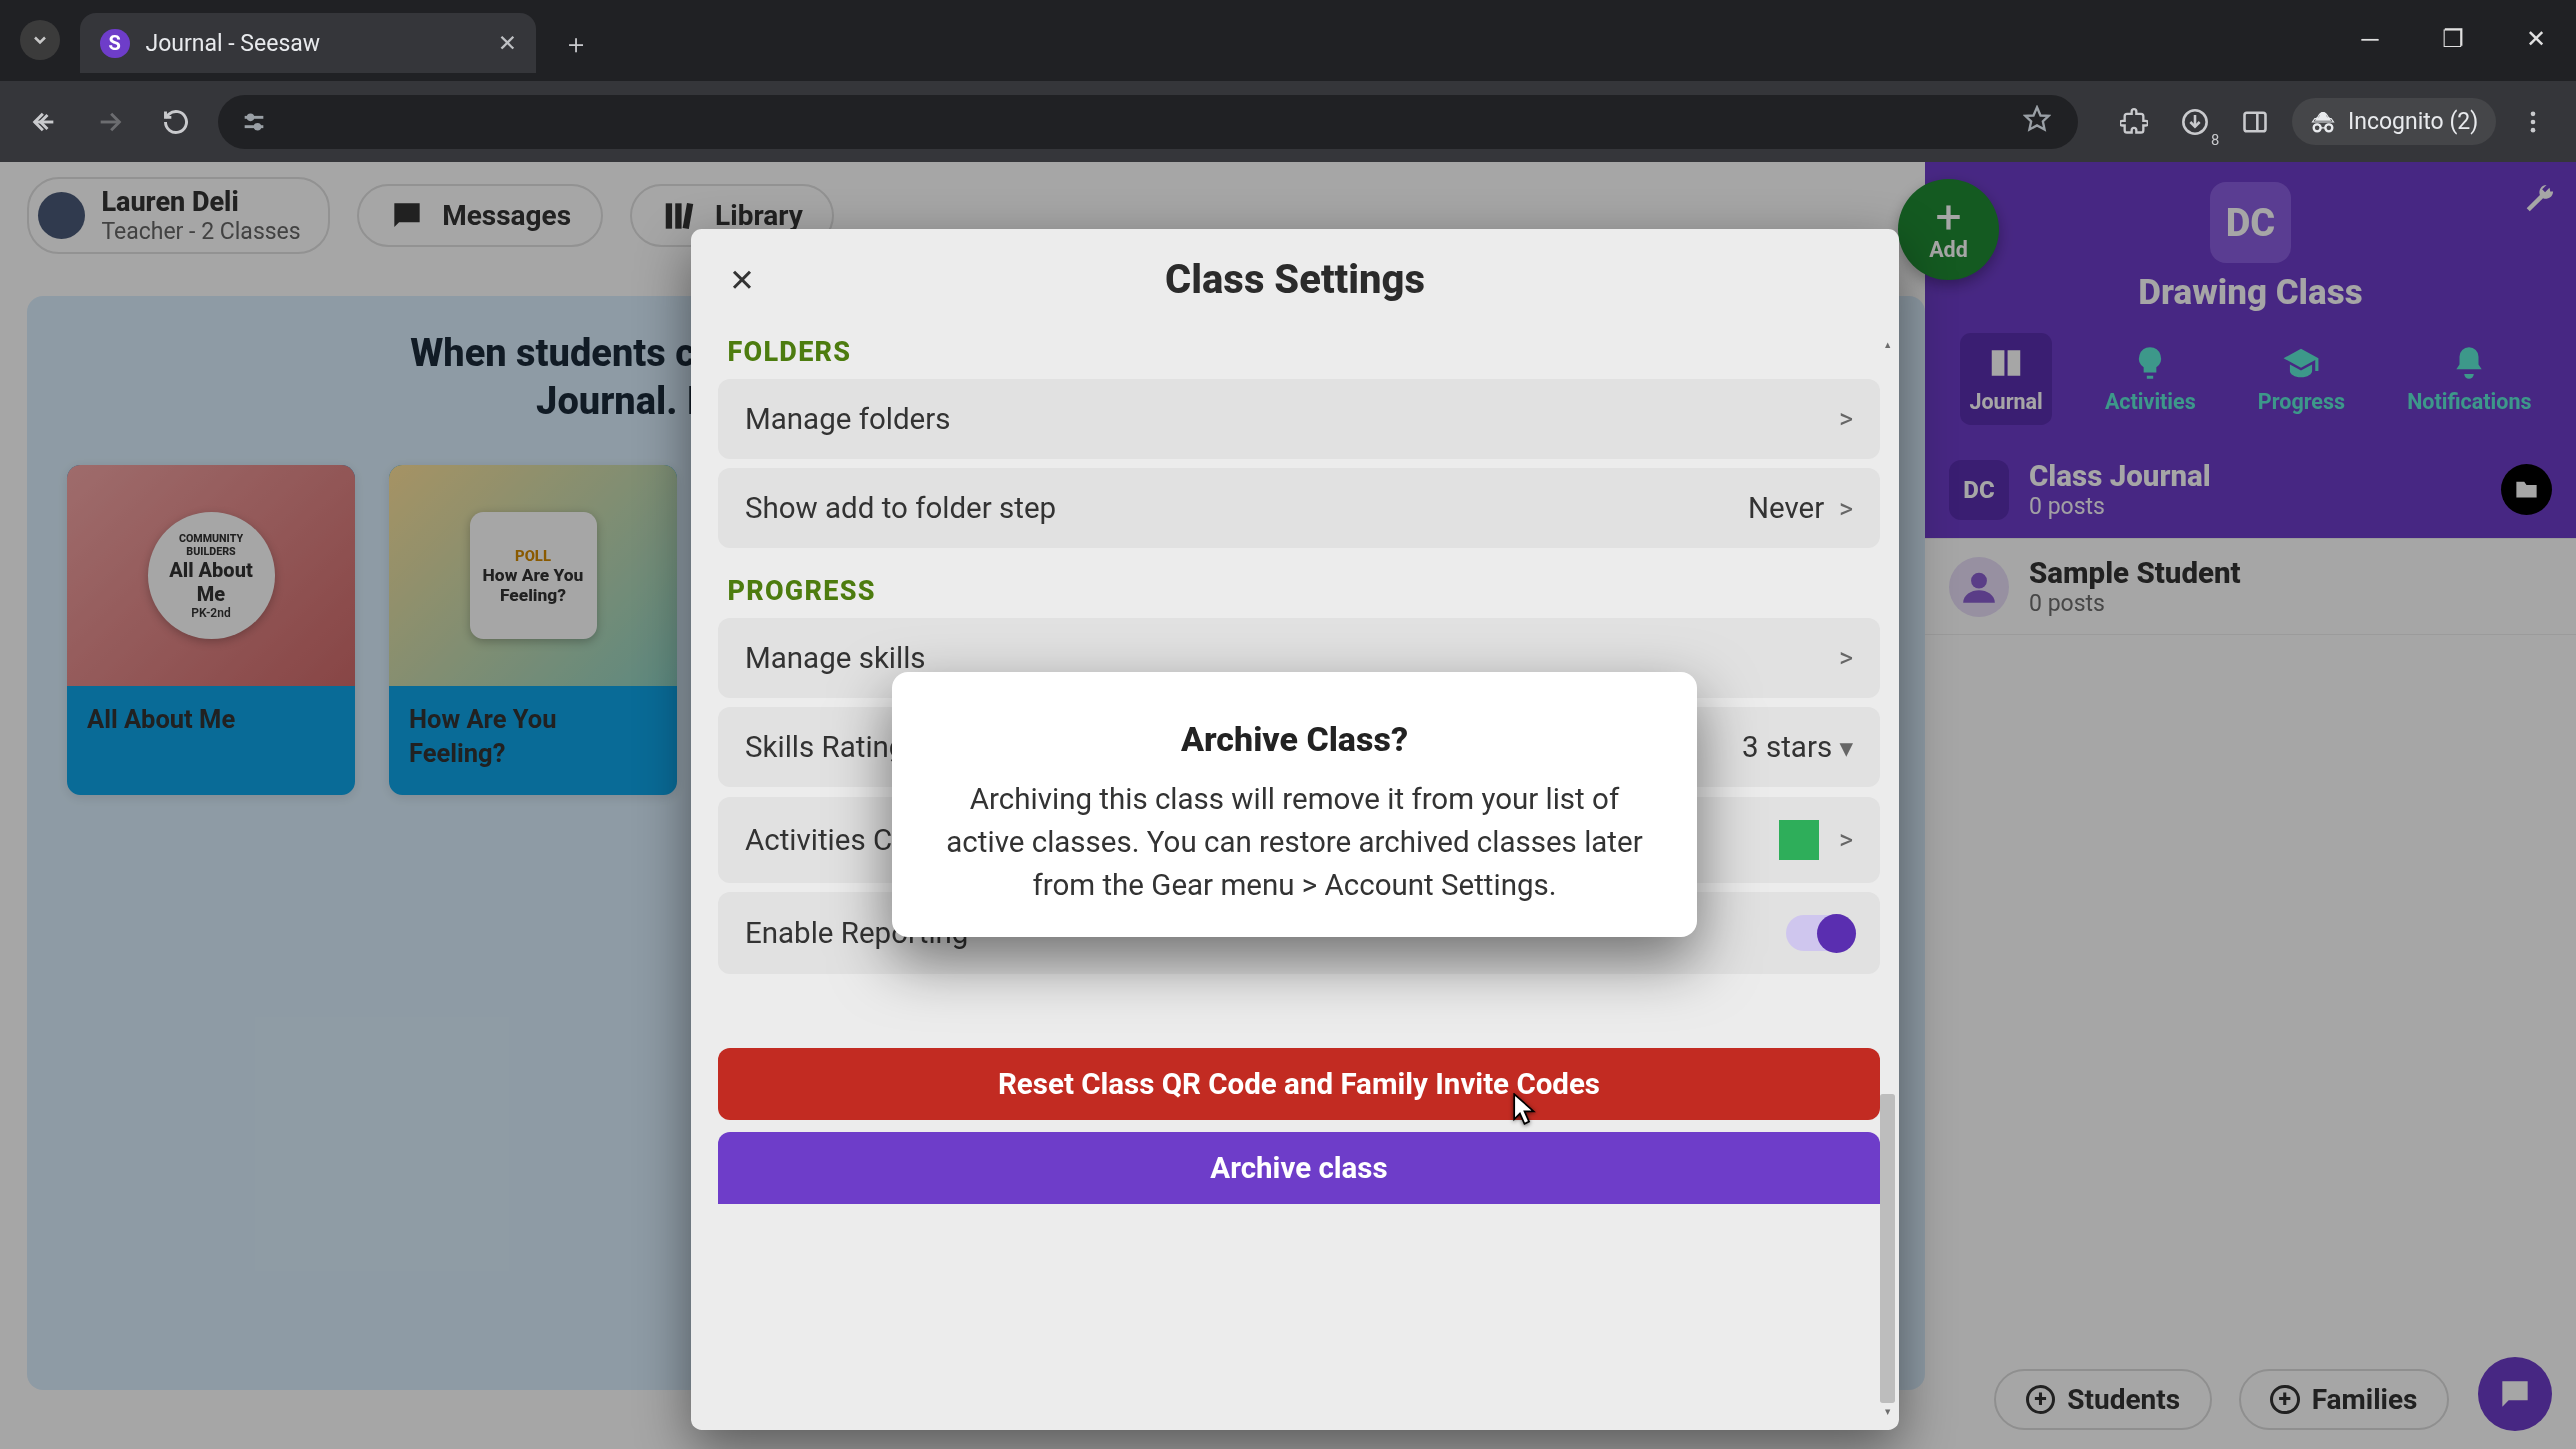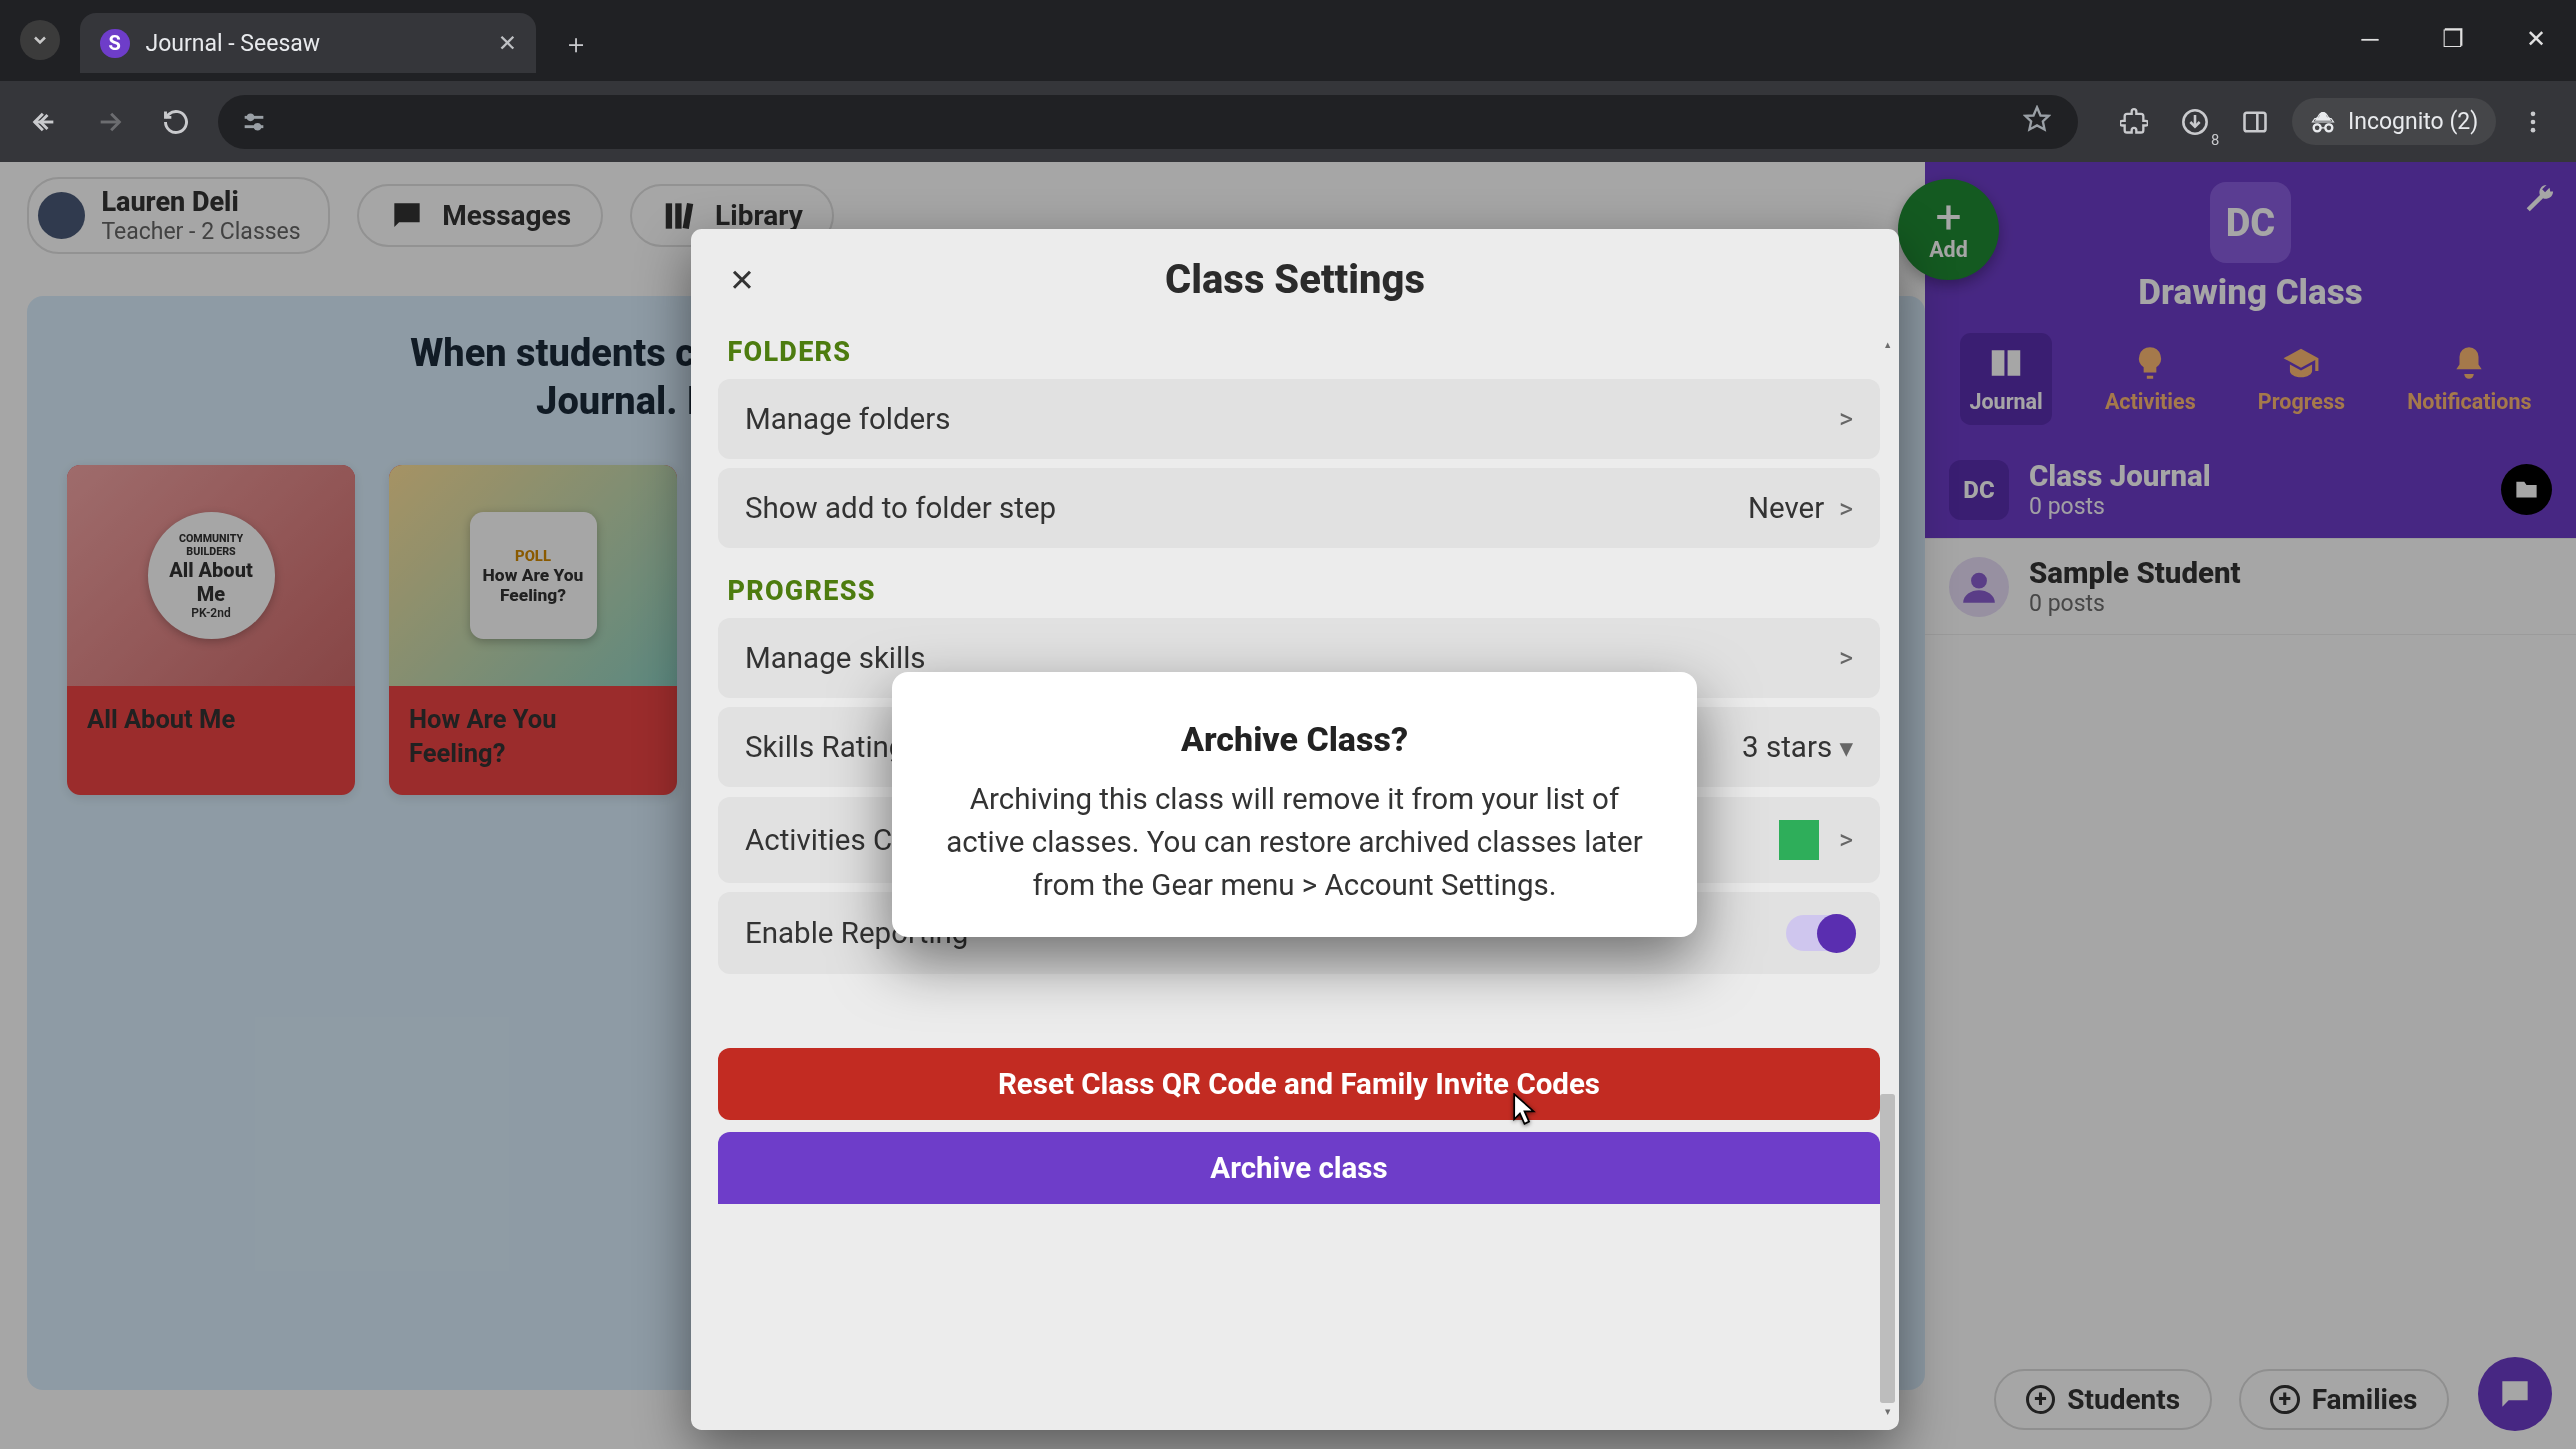--- a/index.html
+++ b/index.html
@@ -41,34 +41,34 @@
   .user-chip { display:flex; align-items:center; gap: 16px; border:2.7px solid #e0e0e0; border-radius: 32px; padding: 6.7px 27px 6.7px 9.4px;}
   .avatar-sm { width:47px; height:47px; border-radius:50%; background:#4a5a78; }
   .user-text .name { font-size:27px; font-weight:800; color:#333; }
   .user-text .role { font-size:23px; color:#666; }
   .nav-pill { display:flex; align-items:center; gap: 16px; border:2.7px solid #e0e0e0; border-radius: 32px; padding: 10.7px 29.5px; font-size:28px; font-weight:700; color:#333;}
   .nav-pill .ic { width:38px; height:38px; display:flex; align-items:center; justify-content:center; color:#333;}
 
   .main-area { position:absolute; left: 27px; right: 651px; top: 134px; bottom: 60px; background: #dbeffd; border-radius: 16px; padding: 34px 40px; }
   .hero-text { font-size:38px; font-weight:800; color:#1b2a3a; line-height:1.25; text-align:center;}
   .cards-row { display:flex; gap: 34px; margin-top: 40px;}
-  .card { width: 288px; background: #ef4444; border-radius: 13.4px; overflow:hidden; box-shadow: 0 2.7px 10.7px rgba(0,0,0,.1);}
+  .card { width: 288px; background: #0ea5e9; border-radius: 13.4px; overflow:hidden; box-shadow: 0 2.7px 10.7px rgba(0,0,0,.1);}
   .card .thumb { height: 221px; background: linear-gradient(135deg,#f4a6a6,#d16b6b); display:flex; align-items:center; justify-content:center;}
   .card:nth-child(2) .thumb{ background: linear-gradient(135deg,#ffe29a,#8fd3c5);}
   .thumb .badge{ width:127px; height:127px; border-radius:50%; background:#fff; display:flex; flex-direction:column; align-items:center; justify-content:center; text-align:center; font-weight:800; color:#333; font-size:16px; padding:10.7px; box-shadow: 0 2.7px 9.4px rgba(0,0,0,.25);}
   .card .cap { padding: 17.4px 20px 25.5px; font-size:25.5px; font-weight:700; color:#333; line-height:1.3;}
 
   .right-col { position:absolute; right:0; top:0; bottom:0; width: 651px; background:#fff; }
   .class-hdr { background:#6e3dc9; color:#fff; padding: 20px 27px 13.4px; position:relative; text-align:center;}
   .class-badge { width:81px; height:81px; border-radius:16px; background:#8b5fe0; display:flex; align-items:center; justify-content:center; font-size:38px; font-weight:800; margin: 0 auto 9.4px;}
   .class-name { font-size:35px; font-weight:800; }
   .wrench { position:absolute; right:20px; top:20px; }
   .wrench svg{width:35px; height:35px; fill:#fff;}
   .side-tabs { background:#6e3dc9; display:flex; justify-content:space-around; padding: 6.7px 13.4px 17.4px; }
-  .stab { display:flex; flex-direction:column; align-items:center; gap:6.7px; color:#fdba74; font-size:21.5px; font-weight:700; padding:10.7px 9.4px; border-radius:10.7px;}
+  .stab { display:flex; flex-direction:column; align-items:center; gap:6.7px; color:#5eead4; font-size:21.5px; font-weight:700; padding:10.7px 9.4px; border-radius:10.7px;}
   .stab.active{ background:#5a2eb0; color:#fff;}
   .stab svg{width:38px; height:38px; fill:currentColor;}
   .feed-item { display:flex; align-items:center; gap: 20px; padding: 17.4px 24px; border-bottom: 0.7px solid #eee;}
   .feed-item.sel{ background:#6e3dc9; color:#fff;}
   .feed-item .sq { width:60px; height:60px; border-radius:12px; background:#5a2eb0; color:#fff; display:flex; align-items:center;justify-content:center; font-size:24px; font-weight:800;}
   .feed-item .txt .t{ font-size:29.5px; font-weight:800; }
   .feed-item .txt .s{ font-size:23px; opacity:.95;}
   .feed-item .trail{ margin-left:auto; width:51px; height:51px; border-radius:50%; background:#000; display:flex; align-items:center; justify-content:center;}
   .feed-item .trail svg{width:27px;height:27px; fill:#fff;}
   .feed-item .av{ width:60px; height:60px; border-radius:50%; background:#e8def8; display:flex; align-items:center; justify-content:center;}

